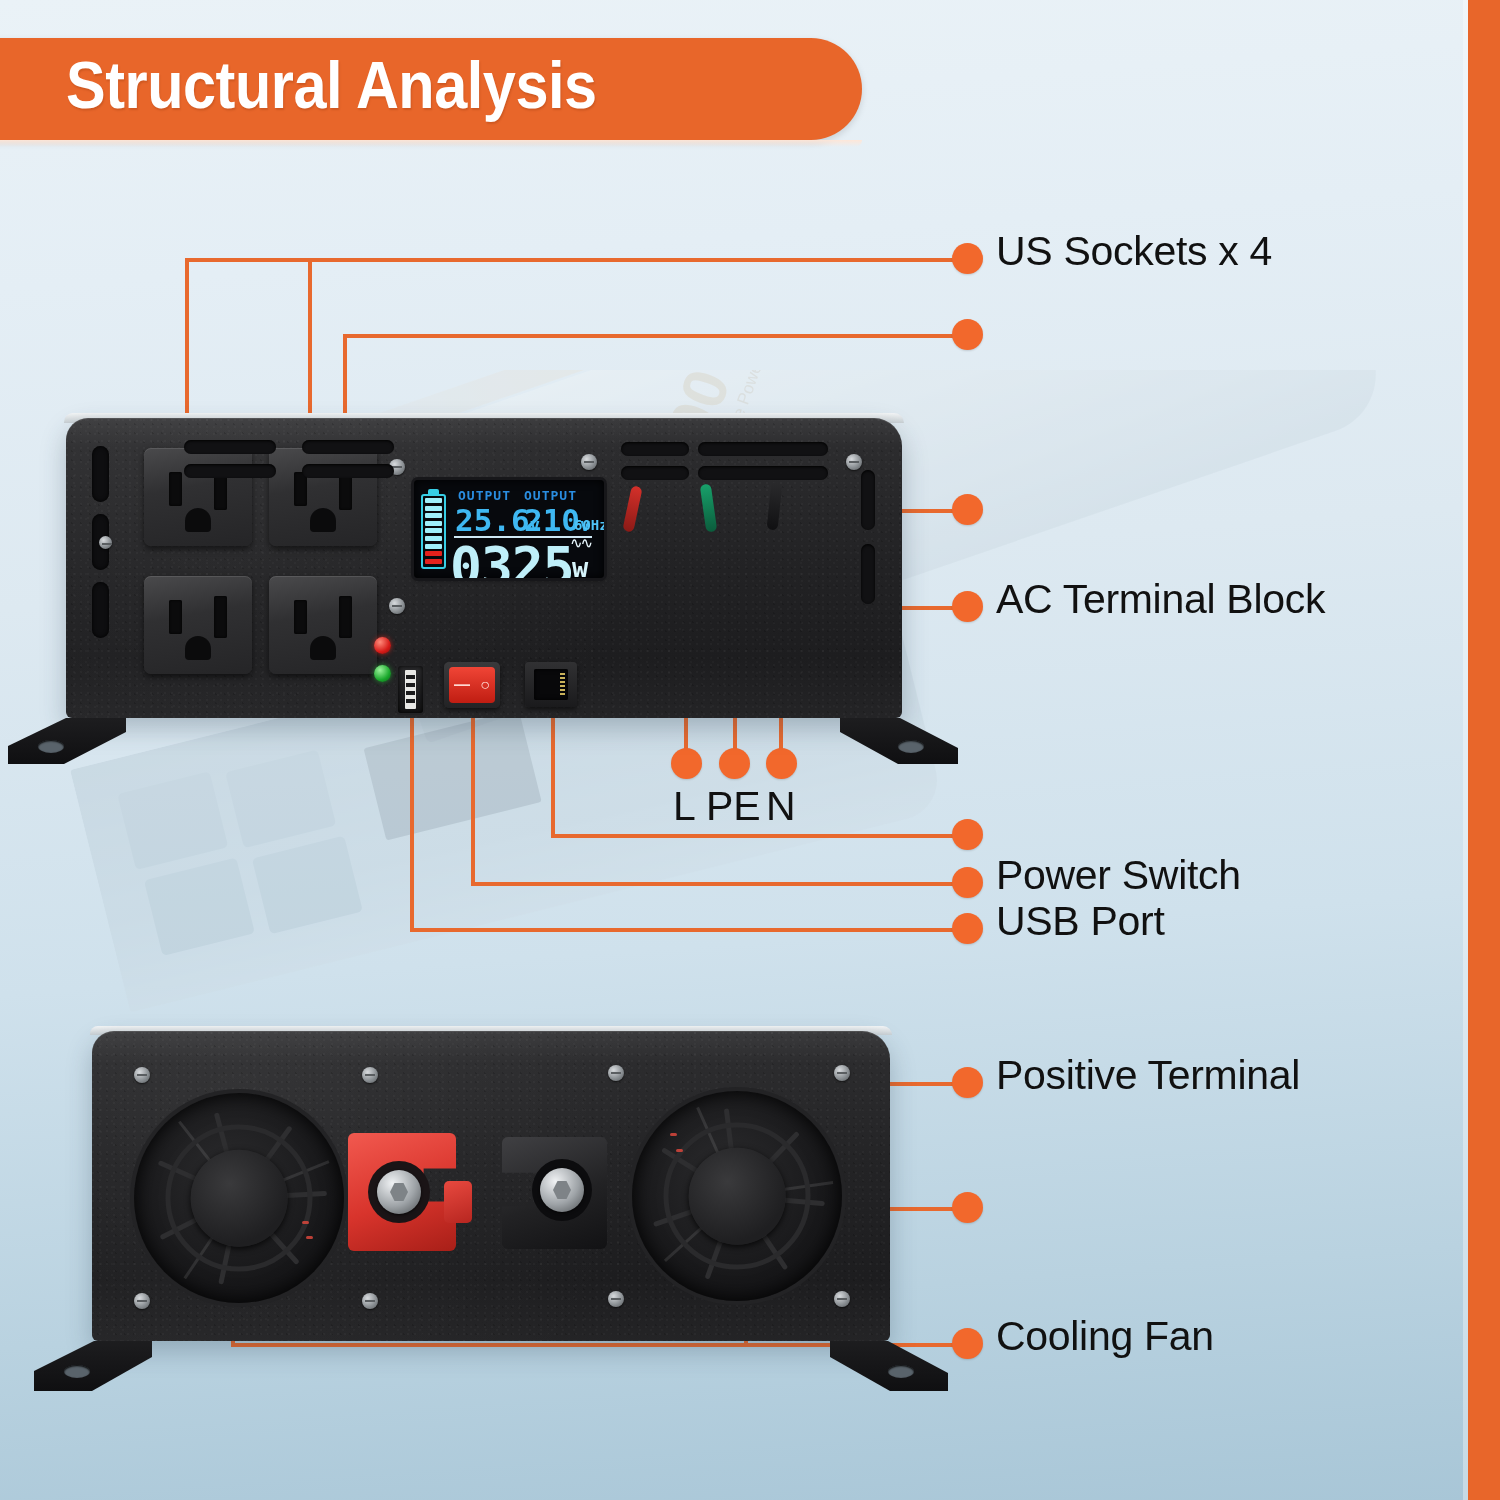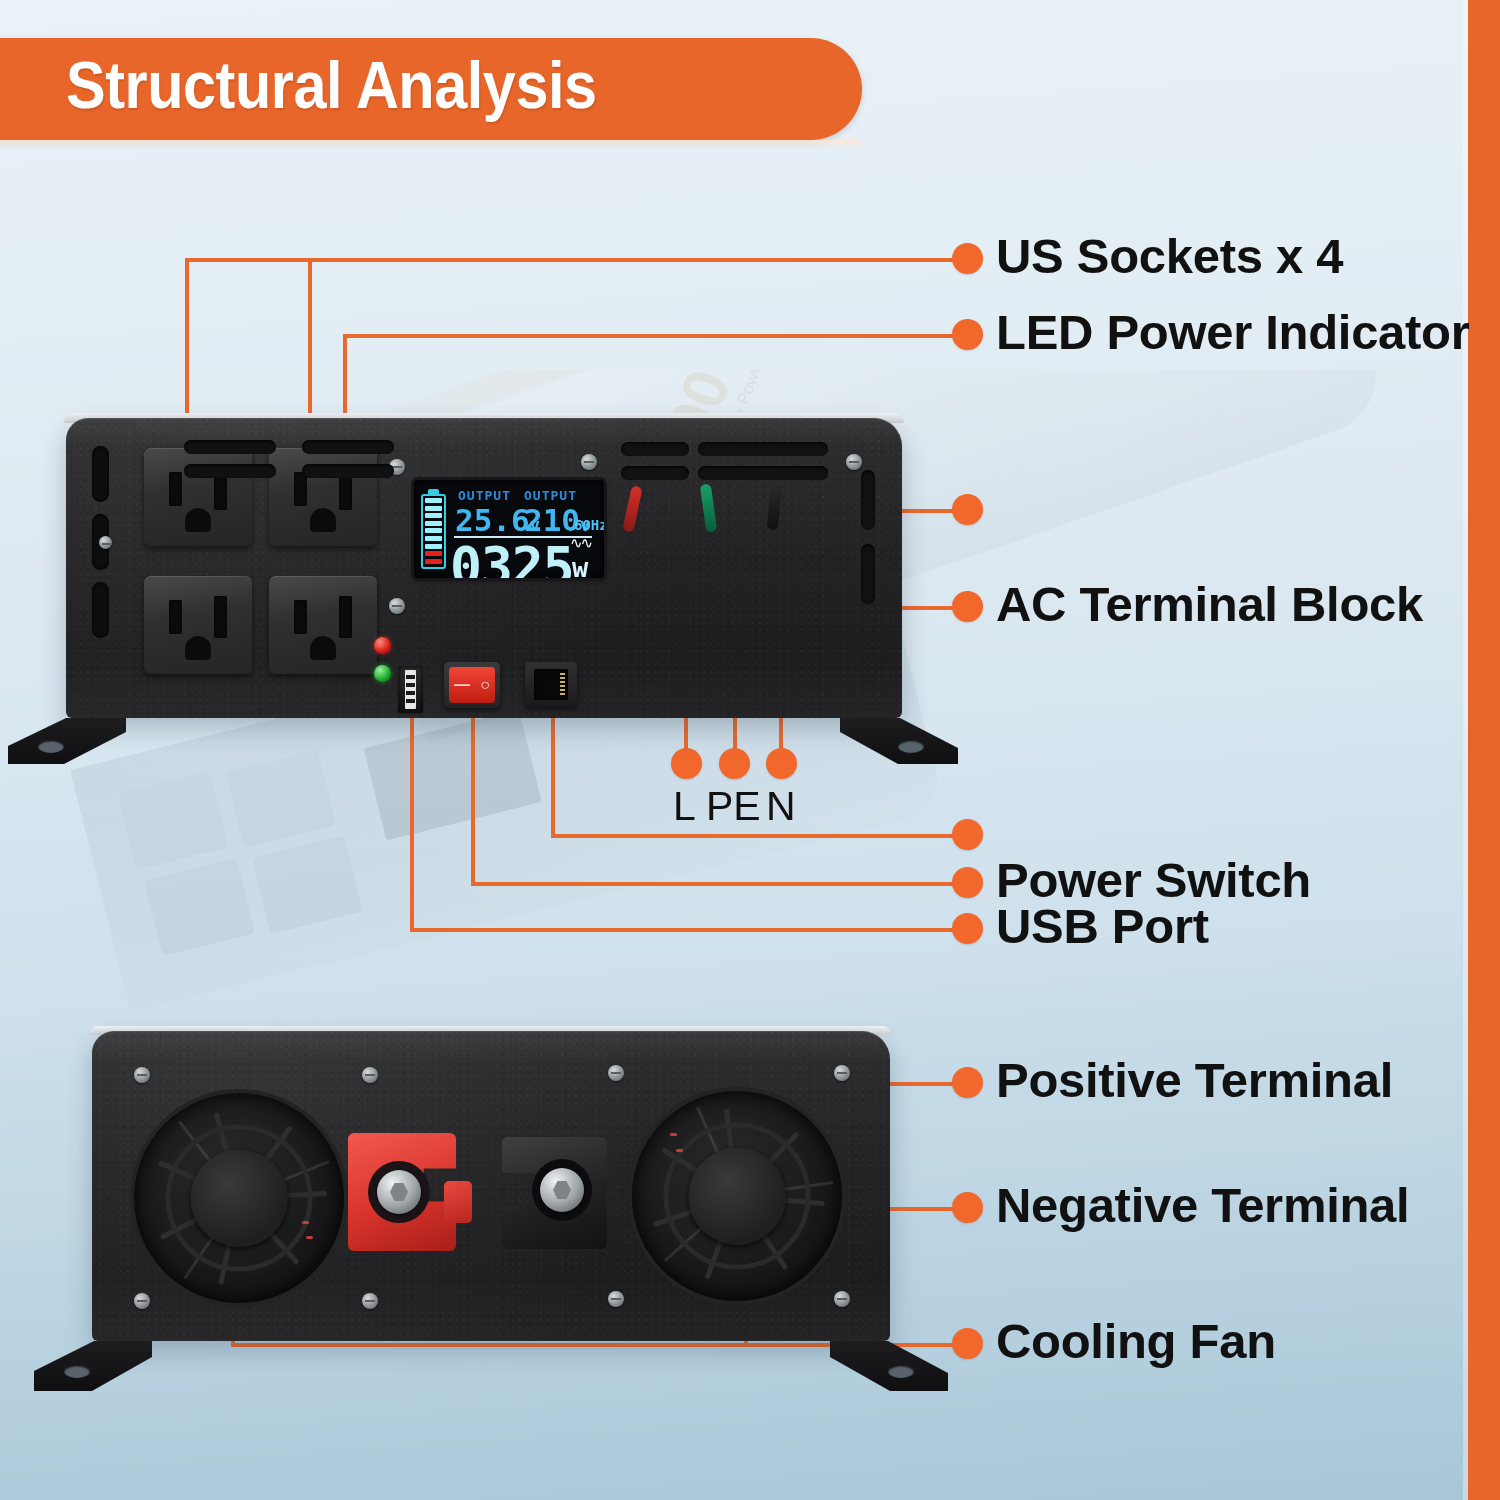--- a/index.html
+++ b/index.html
@@ -93,23 +93,22 @@
 
   
   .ln{position:absolute;background:#e8692e;}
   .ln.h{height:4px;}
   .ln.v{width:4px;}
   .dot{
     position:absolute;width:31px;height:31px;border-radius:50%;
     background:#f2682c;box-shadow:0 1px 2px rgba(0,0,0,.14);
   }
   .lbl{
-    position:absolute;font-size:49px;color:#111;white-space:nowrap;
+    position:absolute;font-size:41px;color:#111;white-space:nowrap;
     letter-spacing:-0.3px;
-    font-weight:bold;
   }
   .lpen{
     position:absolute;font-size:41px;color:#111;white-space:nowrap;font-weight:500;
   }
 
   
   .chassis{
     position:absolute;
     background:
       radial-gradient(circle at 18% 22%, rgba(255,255,255,.045), rgba(255,255,255,0) 60%),
@@ -353,40 +352,38 @@
   <div class="ln h" style="left:560px;top:1207px;width:400px;"></div>
 
   <div class="ln v" style="left:231px;top:1243px;height:104px;"></div>
   <div class="ln h" style="left:231px;top:1343px;width:729px;"></div>
   <div class="ln v" style="left:744px;top:1241px;height:104px;"></div>
 
   <div class="dot" style="left:952px;top:243px;"></div>
   <div class="lbl" style="left:996px;top:228px;">US Sockets x 4</div>
 
   <div class="dot" style="left:952px;top:319px;"></div>
-  <div class="lbl" style="left:996px;top:304px;">LED Power Indicator</div>
 
   <div class="dot" style="left:952px;top:494px;"></div>
 
   <div class="dot" style="left:952px;top:591px;"></div>
   <div class="lbl" style="left:996px;top:576px;">AC Terminal Block</div>
 
   <div class="dot" style="left:952px;top:819px;"></div>
 
   <div class="dot" style="left:952px;top:867px;"></div>
   <div class="lbl" style="left:996px;top:852px;">Power Switch</div>
 
   <div class="dot" style="left:952px;top:913px;"></div>
   <div class="lbl" style="left:996px;top:898px;">USB Port</div>
 
   <div class="dot" style="left:952px;top:1067px;"></div>
   <div class="lbl" style="left:996px;top:1052px;">Positive Terminal</div>
 
   <div class="dot" style="left:952px;top:1192px;"></div>
-  <div class="lbl" style="left:996px;top:1177px;">Negative Terminal</div>
 
   <div class="dot" style="left:952px;top:1328px;"></div>
   <div class="lbl" style="left:996px;top:1313px;">Cooling Fan</div>
 
   <div class="dot" style="left:671px;top:748px;"></div>
   <div class="dot" style="left:719px;top:748px;"></div>
   <div class="dot" style="left:766px;top:748px;"></div>
   <div class="lpen" style="left:673px;top:783px;">L</div>
   <div class="lpen" style="left:706px;top:783px;">PE</div>
   <div class="lpen" style="left:766px;top:783px;">N</div>

